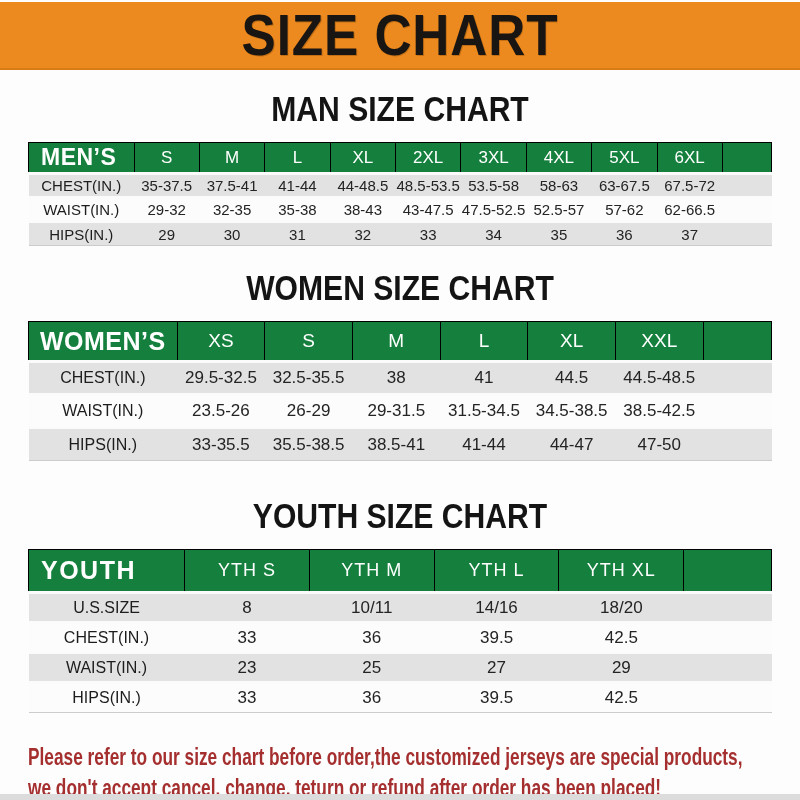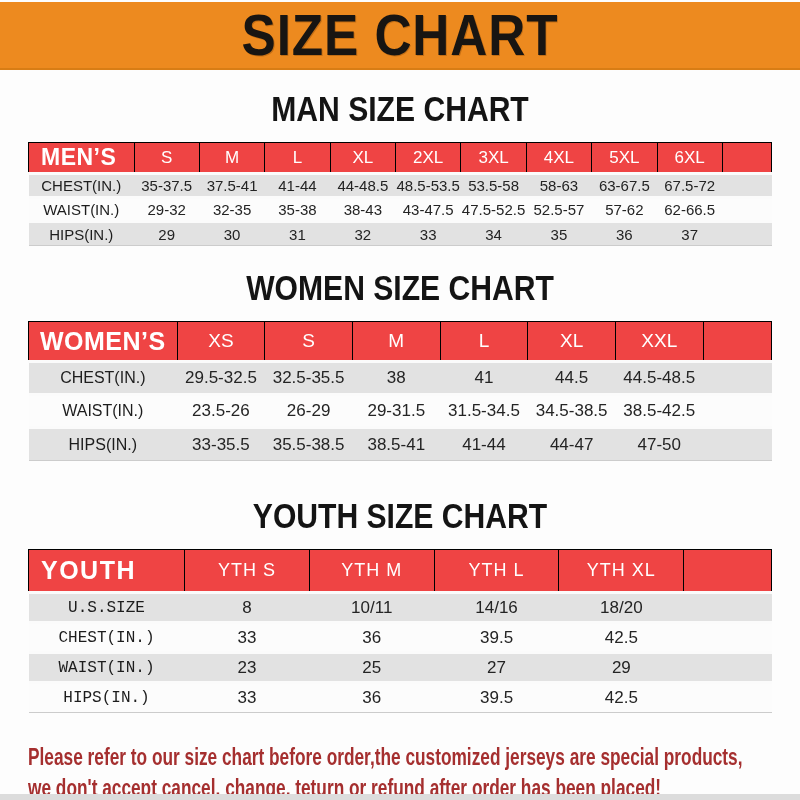--- a/index.html
+++ b/index.html
@@ -32,21 +32,21 @@
   }
   .t1 { margin-top: 21px; }
   .t2 { margin-top: 24px; }
   .t3 { margin-top: 37px; }
   
   table {
     width: 744px; margin: 15px auto 0 auto;
     border-collapse: collapse; table-layout: fixed;
   }
   thead th {
-    background: #ef4444; color: #FFFFFF; font-weight: normal;
+    background: #15803d; color: #FFFFFF; font-weight: normal;
     text-align: center; padding: 0; border: 1px solid #000;
   }
   thead th.tbl-label {
     text-align: left; padding-left: 12px; font-weight: bold;
   }
   tbody td {
     text-align: center; color: #242424; padding: 0;
     border-top: 3px solid #FBFBFB; border-bottom: 1px solid #CCCCCC;
   }
   tbody td.row-label { color: #1d1d1d; }
@@ -64,21 +64,21 @@
   .women thead th.tbl-label { font-size: 25px; letter-spacing: 0.5px; padding-left: 11px; }
   .women tbody tr { height: 33px; }
   .women tbody td { font-size: 17px; }
   .women tbody td.row-label { font-size: 16px; }
   
   .youth thead tr { height: 43px; }
   .youth thead th { font-size: 18px; letter-spacing: 1px; }
   .youth thead th.tbl-label { font-size: 25px; letter-spacing: 1.5px; margin-top: 26px; }
   .youth tbody tr { height: 30px; }
   .youth tbody td { font-size: 17px; }
-  .youth tbody td.row-label { font-size: 16px; font-family: Liberation Mono, monospace; }
+  .youth tbody td.row-label { font-size: 16px; }
   
   .disclaimer {
     margin-top: 28px; padding-left: 28px;
   }
   .disclaimer-inner {
     width: 1100px;
     transform: scaleX(0.72); transform-origin: left top;
     color: #A52F2F; font-size: 24px; font-weight: bold; line-height: 31px;
     white-space: nowrap;
   }

